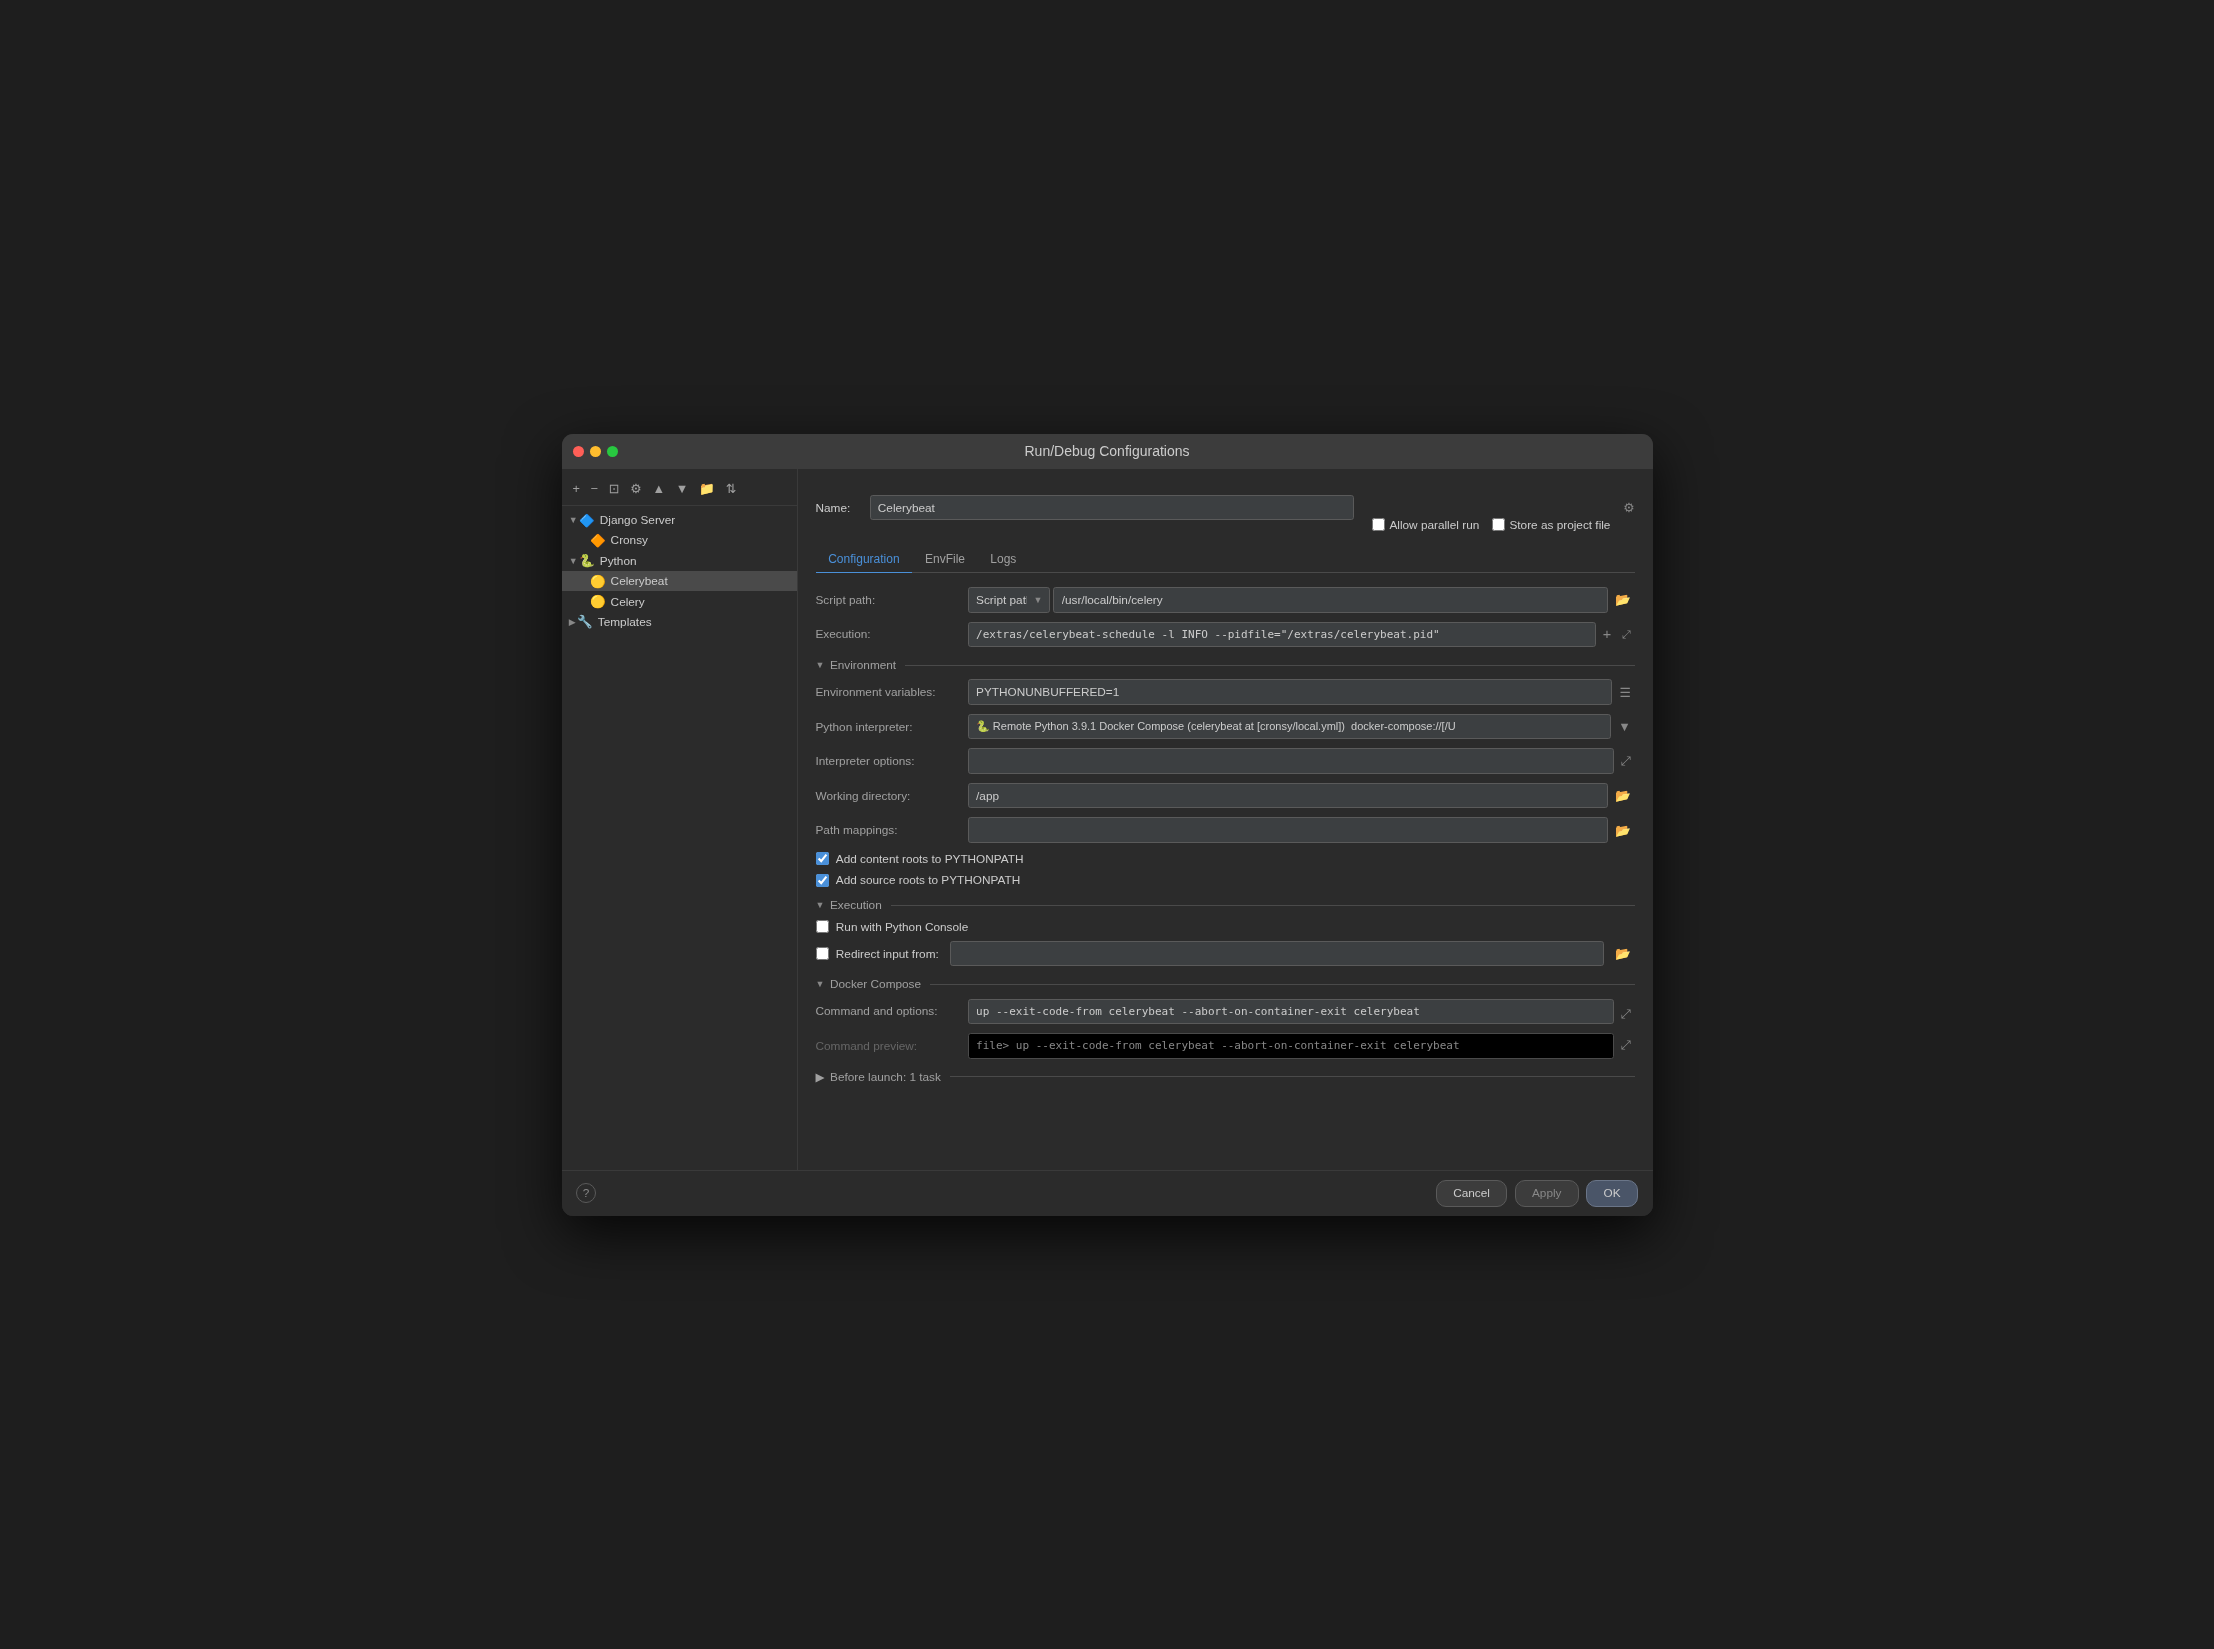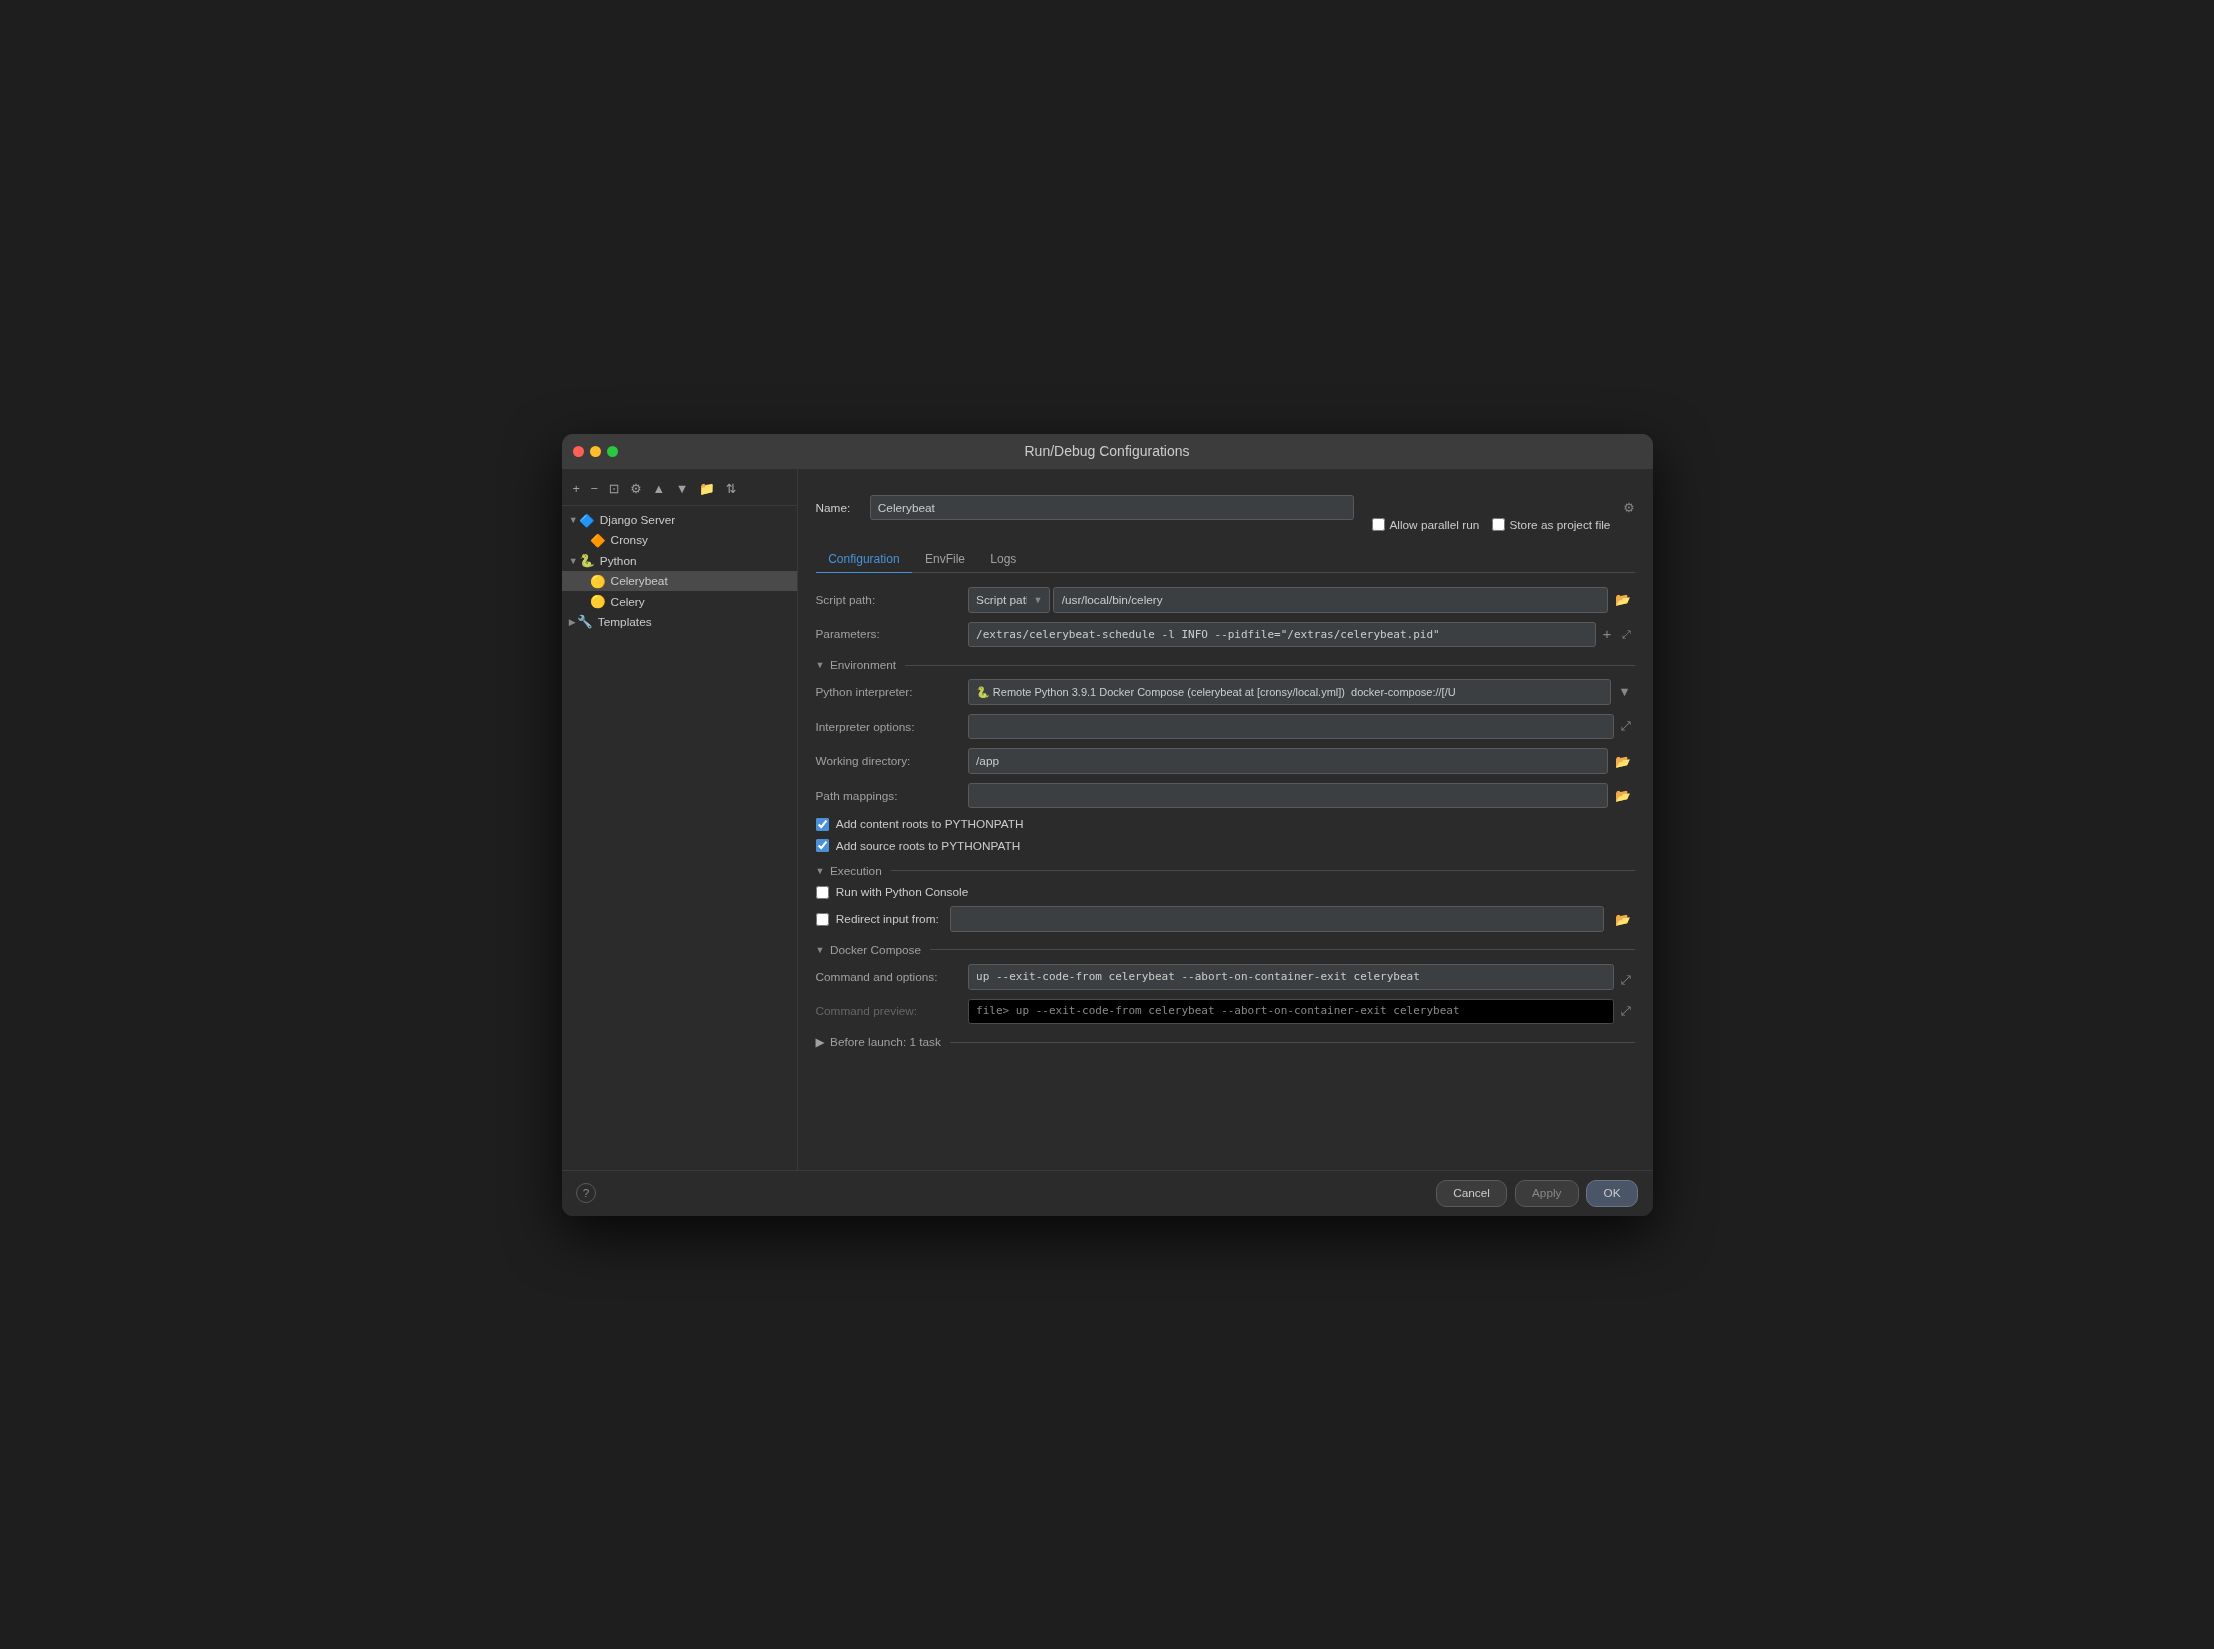--- a/index.html
+++ b/index.html
@@ -432,33 +432,40 @@
               <option>Module name</option>
             </select>
             <span class="select-arrow">▼</span>
           </div>
           <input class="form-input" type="text" value="/usr/local/bin/celery" style="">
           <button class="icon-btn">📂</button>
         </div>
       </div>
 
       <div class="form-row">
-        <span class="form-label">Parameters:</span>
+        <span class="form-label">Execution:</span>
         <div style="display:flex;flex:1;align-items:center;gap:3.6px;">
           <input class="form-input" type="text" value="/extras/celerybeat-schedule -l INFO --pidfile=&quot;/extras/celerybeat.pid&quot;" style="flex: 1 1 0%; font-family: monospace; font-size: 11px;">
           <button class="icon-btn" style="color:#888;font-size:14.5px;">+</button>
           <button class="icon-btn" style="color:#888;font-size:11px;">⤢</button>
         </div>
       </div>
 
       <div class="section-header">
         <span class="section-arrow">▼</span>
         <span>Environment</span>
       </div>
 
+      <div class="form-row">
+        <span class="form-label">Environment variables:</span>
+        <div class="env-row">
+          <input class="env-input" type="text" value="PYTHONUNBUFFERED=1" style="">
+          <button class="icon-btn">☰</button>
+        </div>
+      </div>
 
       <div class="form-row">
         <span class="form-label">Python interpreter:</span>
         <div style="display:flex;flex:1;align-items:center;gap:3.6px;">
           <input class="form-input" type="text" value="🐍 Remote Python 3.9.1 Docker Compose (celerybeat at [cronsy/local.yml])  docker-compose://[/U" style="flex: 1 1 0%; font-size: 11px;">
           <button class="icon-btn">▼</button>
         </div>
       </div>
 
       <div class="form-row">

